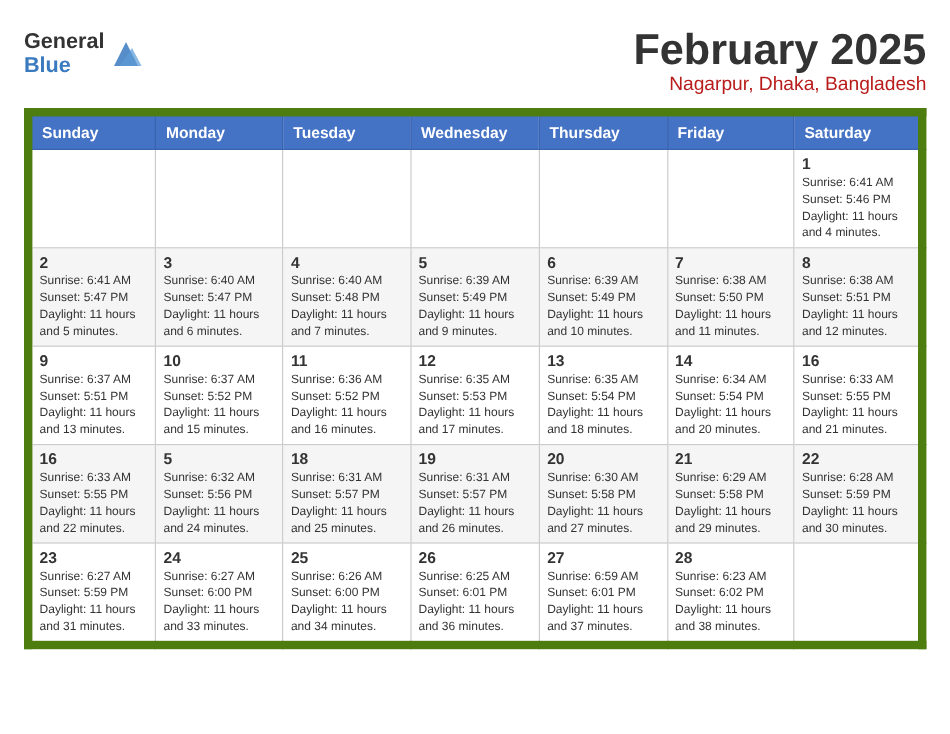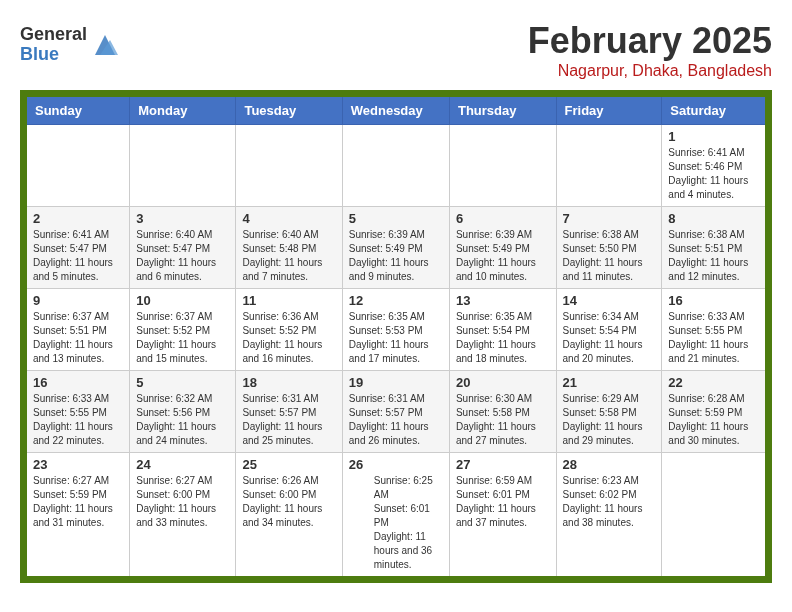--- a/index.html
+++ b/index.html
@@ -286,21 +286,21 @@
 Daylight: 11 hours and 33 minutes.</div>
         </td>
         <td>
           <span class="day-number">25</span>
           <div class="day-info" style="white-space: pre-line;">Sunrise: 6:26 AM
 Sunset: 6:00 PM
 Daylight: 11 hours and 34 minutes.</div>
         </td>
         <td>
           <span class="day-number">26</span>
-          <div class="day-info" style="white-space: pre-line; margin-left: 25px;">Sunrise: 6:25 AM
+          <div class="day-info" style="white-space: pre-line;">Sunrise: 6:25 AM
 Sunset: 6:01 PM
 Daylight: 11 hours and 36 minutes.</div>
         </td>
         <td>
           <span class="day-number">27</span>
           <div class="day-info" style="white-space: pre-line;">Sunrise: 6:59 AM
 Sunset: 6:01 PM
 Daylight: 11 hours and 37 minutes.</div>
         </td>
         <td>

